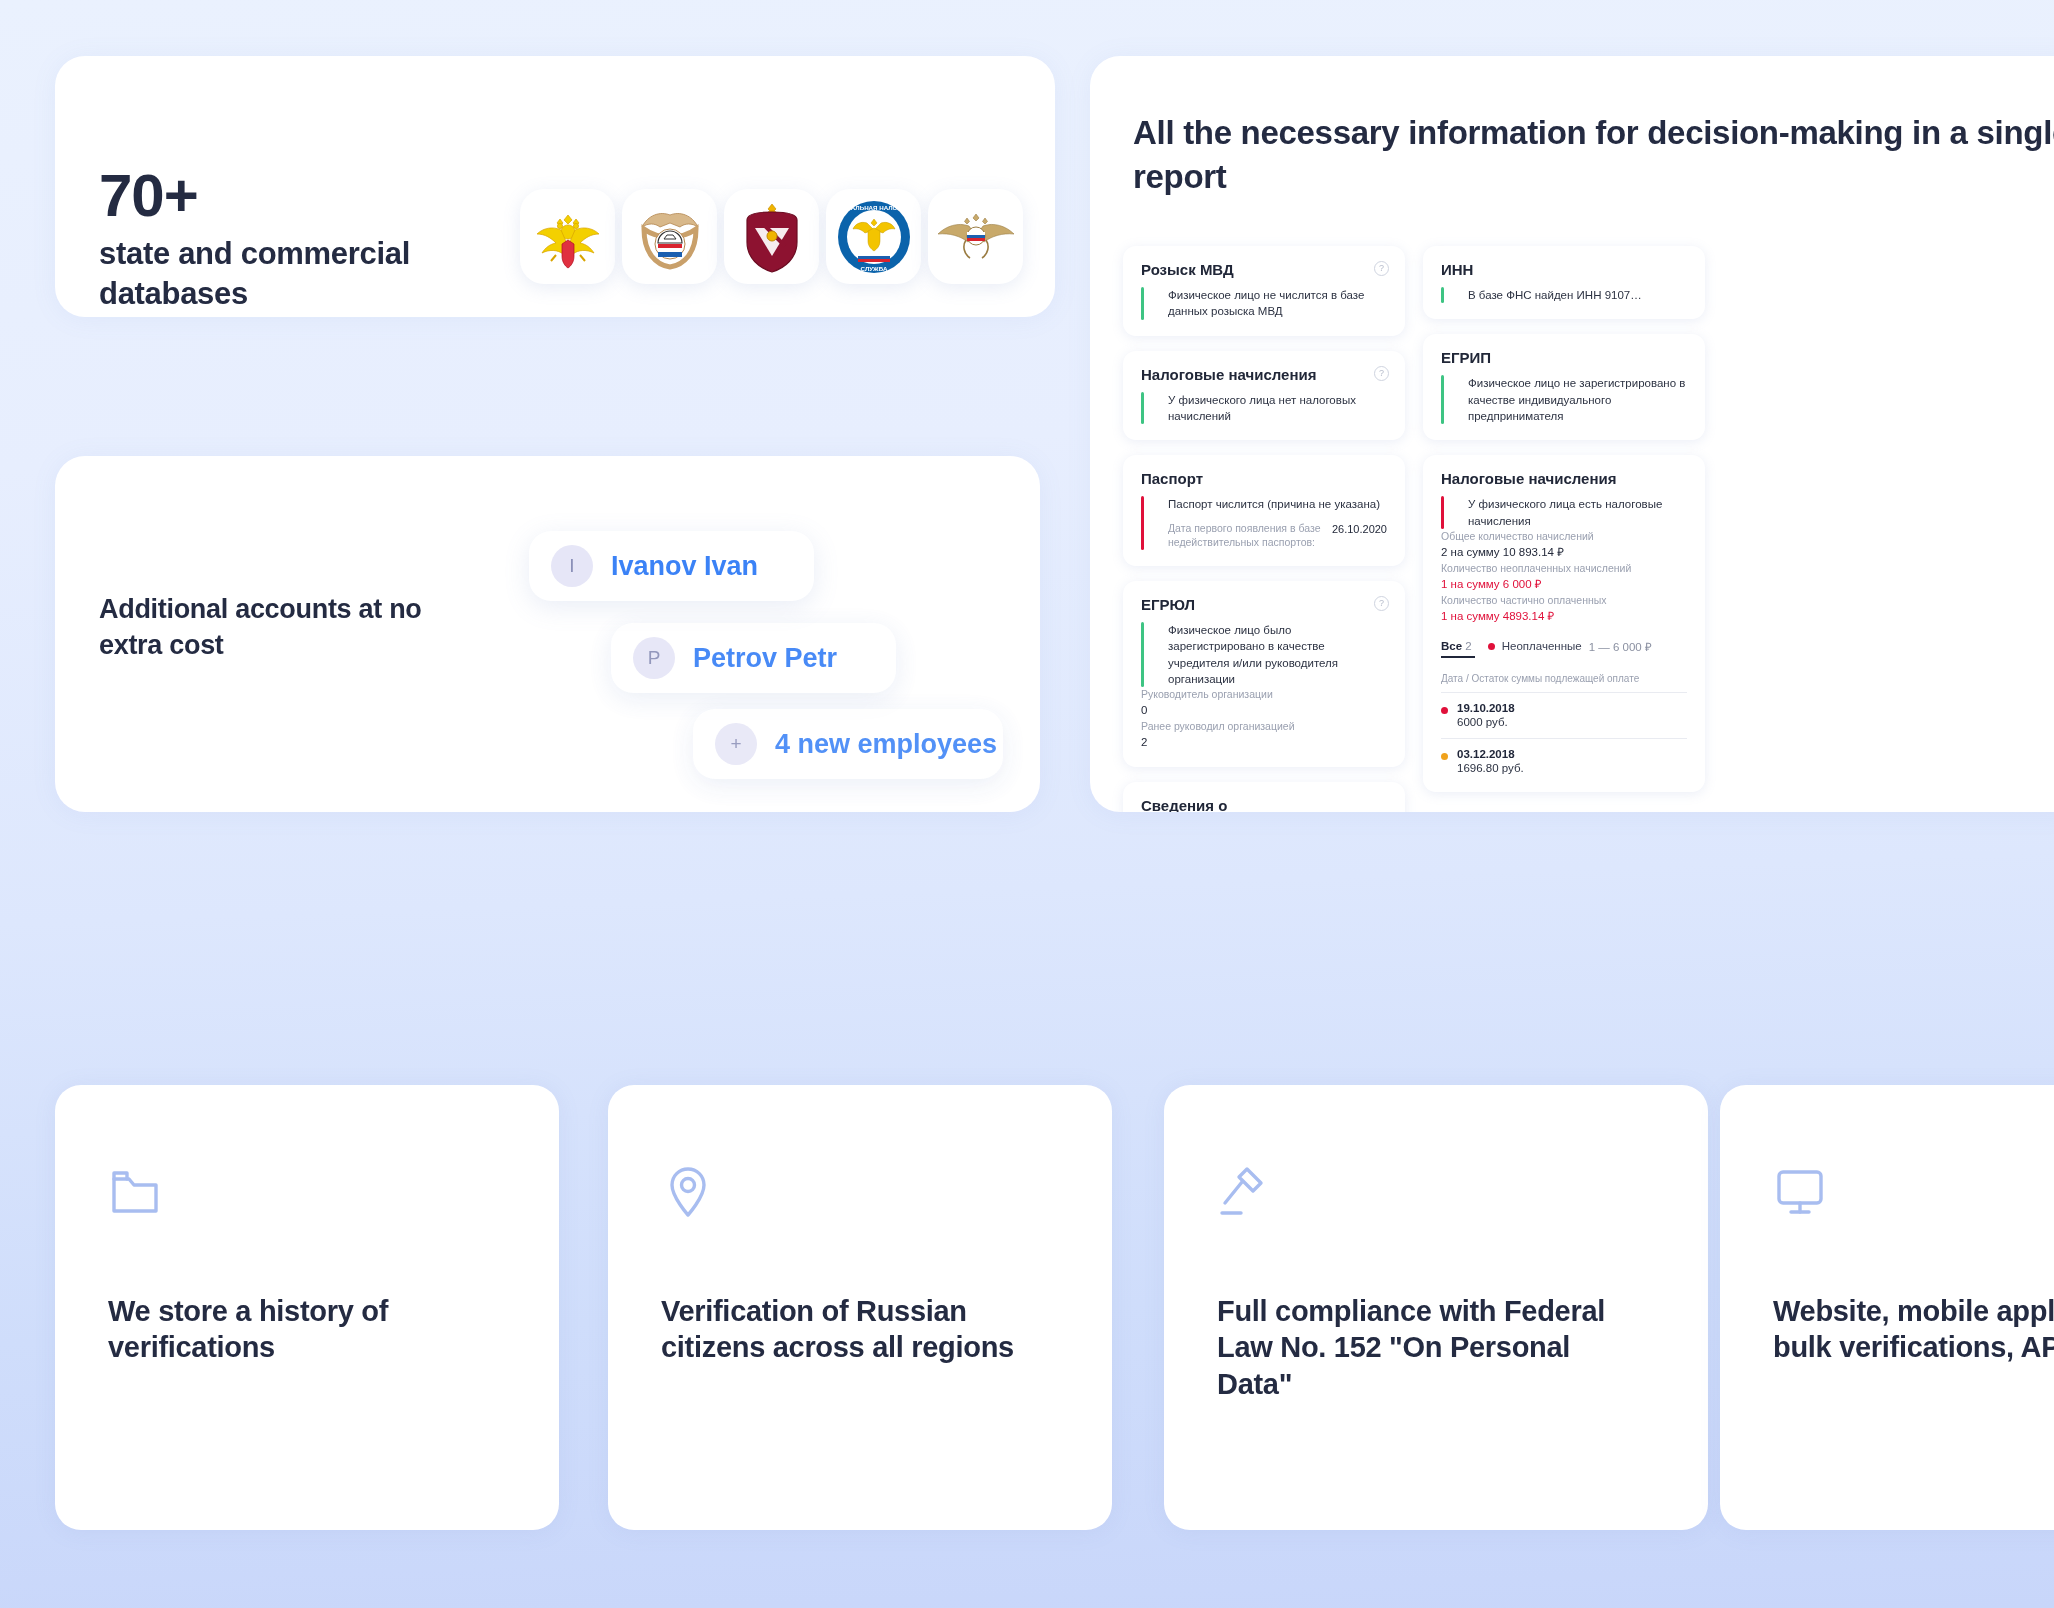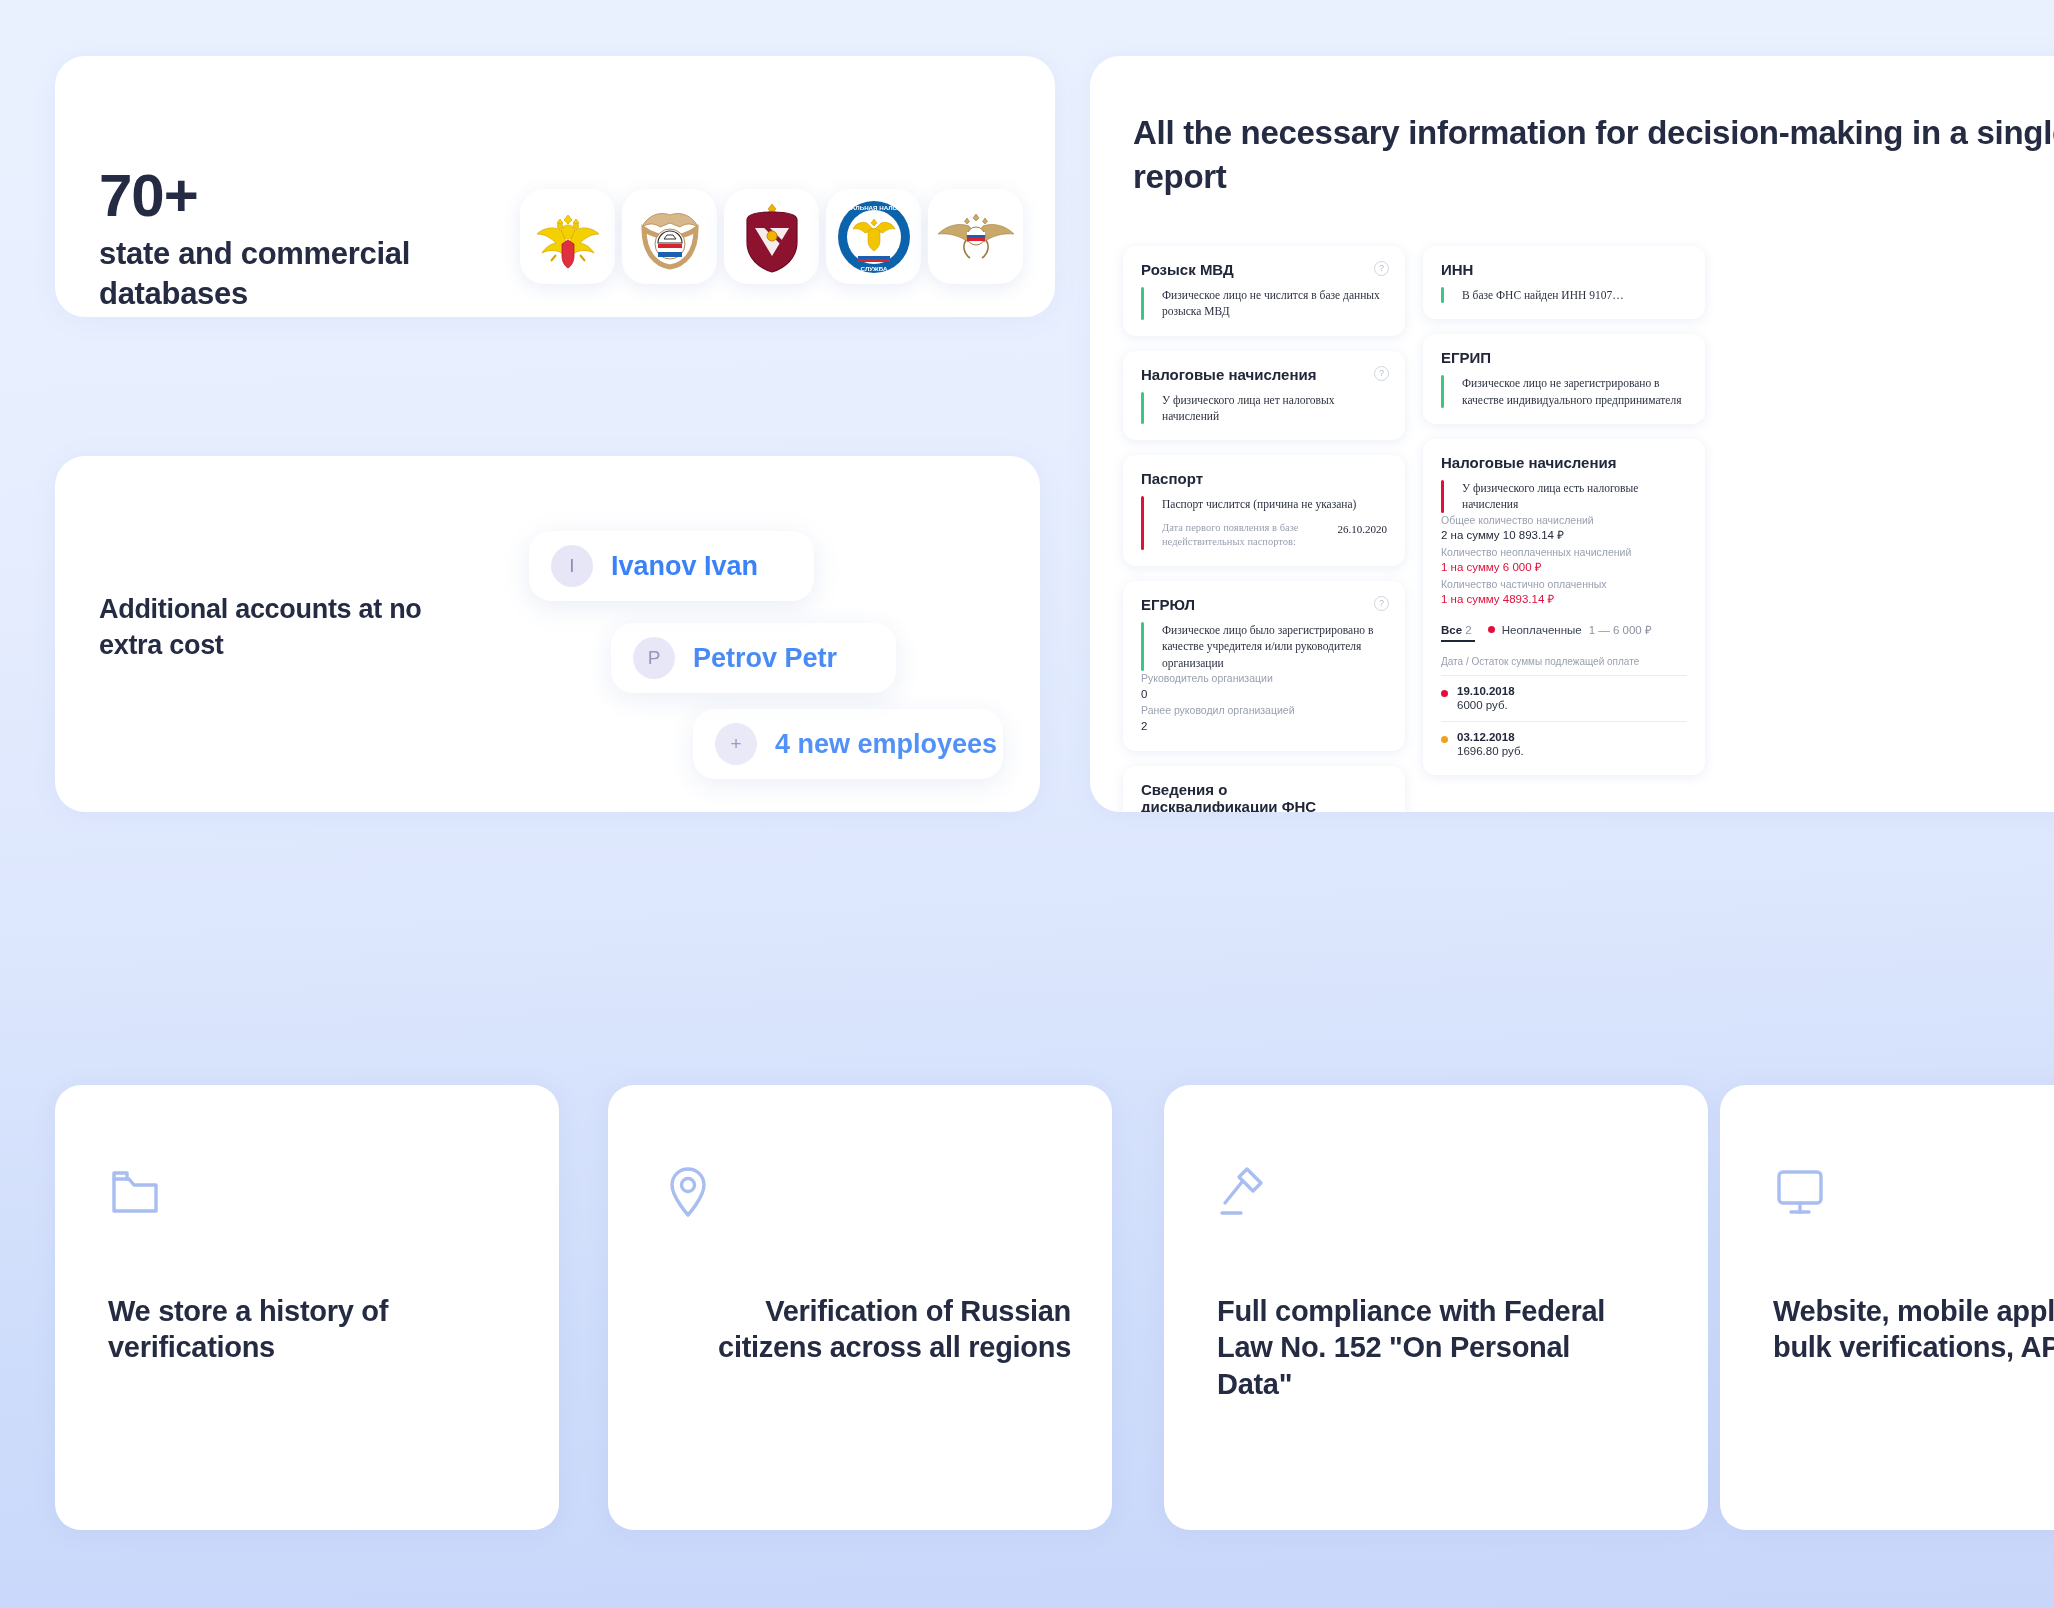--- a/index.html
+++ b/index.html
@@ -101,21 +101,21 @@
   .r-title {
     font-size: 15px; font-weight: 700; color: #212738;
     margin-bottom: 9px; padding-right: 22px;
   }
   .r-help {
     position: absolute; right: 16px; top: 15px;
     width: 15px; height: 15px; border-radius: 50%;
     border: 1px solid #cfd4e0; color: #b6bccb;
     font-size: 9px; line-height: 13px; text-align: center;
   }
-  .r-status { display: flex; gap: 18px; font-family: Liberation Serif, serif; }
+  .r-status { display: flex; gap: 24px; }
   .r-bar { width: 3px; border-radius: 2px; flex: 0 0 auto; }
   .r-bar.ok  { background: #3ec483; }
   .r-bar.bad { background: #e0103a; }
   .r-status-text { font-size: 11.5px; color: #2c3242; line-height: 1.42; }
   .r-kv { margin-top: 0; }
   .r-k { font-size: 10.5px; color: #9aa0b0; line-height: 1.4; }
   .r-v { font-size: 11.5px; color: #23293a; line-height: 1.5; }
   .r-v.red { color: #e0103a; }
   .r-row { display: flex; justify-content: flex-start; gap: 10px; margin-top: 8px; }
   .r-row .r-k { flex: 1 1 auto; }
@@ -136,21 +136,21 @@
   .r-item-body .d { font-size: 11.5px; font-weight: 700; color: #21273a; }
   .r-item-body .s { font-size: 11.5px; color: #2c3242; margin-top: 2px; }
 
   
   .feature {
     position: absolute; top: 1085px; height: 445px;
     background: #fff; border-radius: 26px;
     box-shadow: 0 2px 22px rgba(120,140,200,0.10);
   }
   #feature-1 { left: 55px;   width: 504px; }
-  #feature-2 { left: 608px;  width: 504px; text-align: right; }
+  #feature-2 { left: 608px;  width: 504px; }
   #feature-3 { left: 1164px; width: 544px; }
   #feature-4 { left: 1720px; width: 504px; }
   .feature .f-icon { position: absolute; left: 53px; top: 80px; }
   .feature .f-text {
     position: absolute; left: 53px; top: 208px; width: 410px;
     font-size: 29px; font-weight: 700; color: #242b42;
     line-height: 1.25; letter-spacing: -0.3px;
   }
 </style>
 </head>

